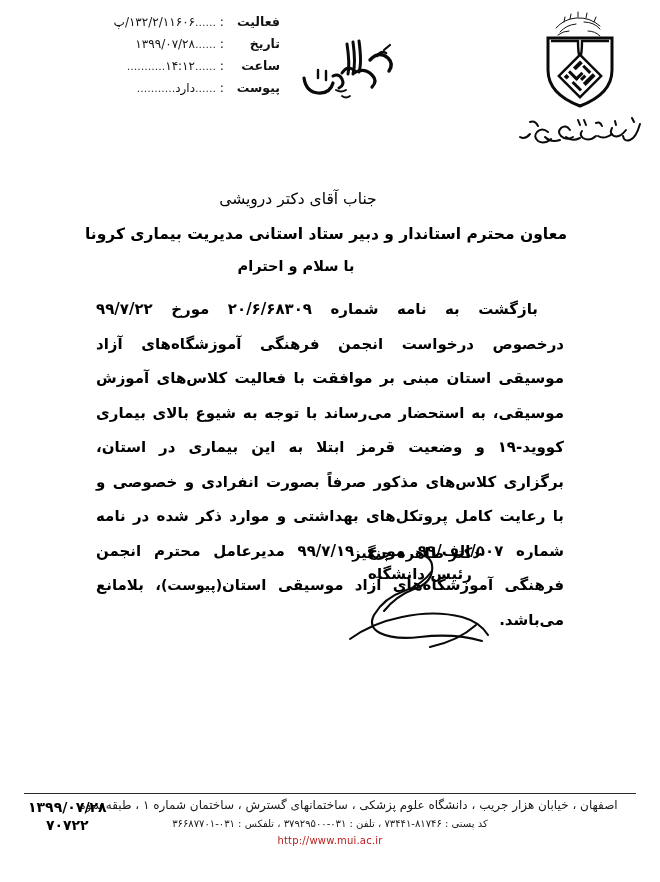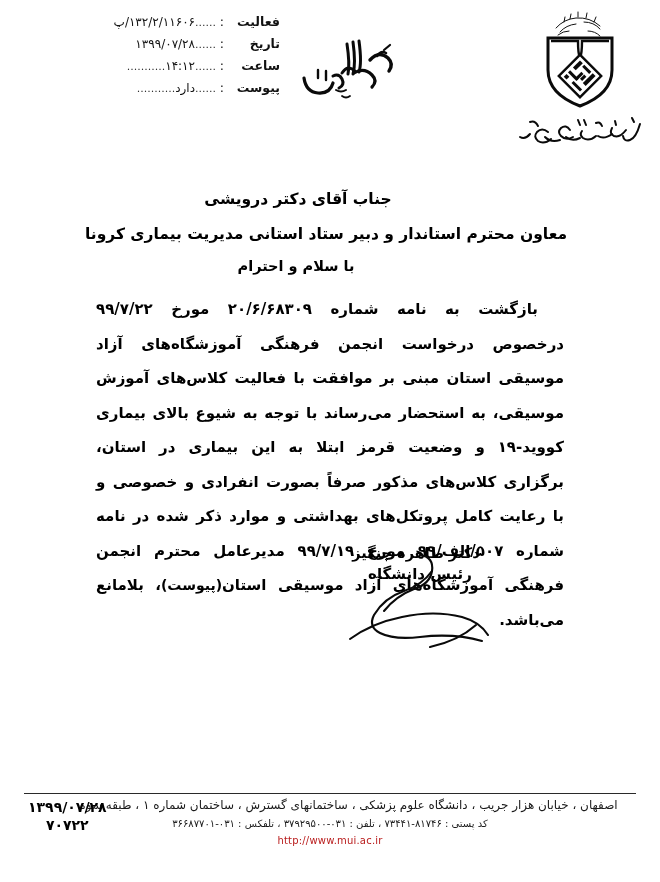--- a/index.html
+++ b/index.html
@@ -103,21 +103,21 @@
   .addressee {
     position: absolute;
     top: 186px;
     right: 60px;
     left: 60px;
     text-align: center;
     direction: rtl;
   }
   .addressee-line1 {
     font-size: 15.5px;
-    font-weight: bold;
+    font-weight: normal;
     letter-spacing: 0.1px;
     line-height: 26px;
     margin-right: 64px;
   }
   .addressee-line2 {
     font-size: 15.5px;
     font-weight: bold;
     letter-spacing: 0.1px;
     line-height: 28px;
     margin-top: 8px;

